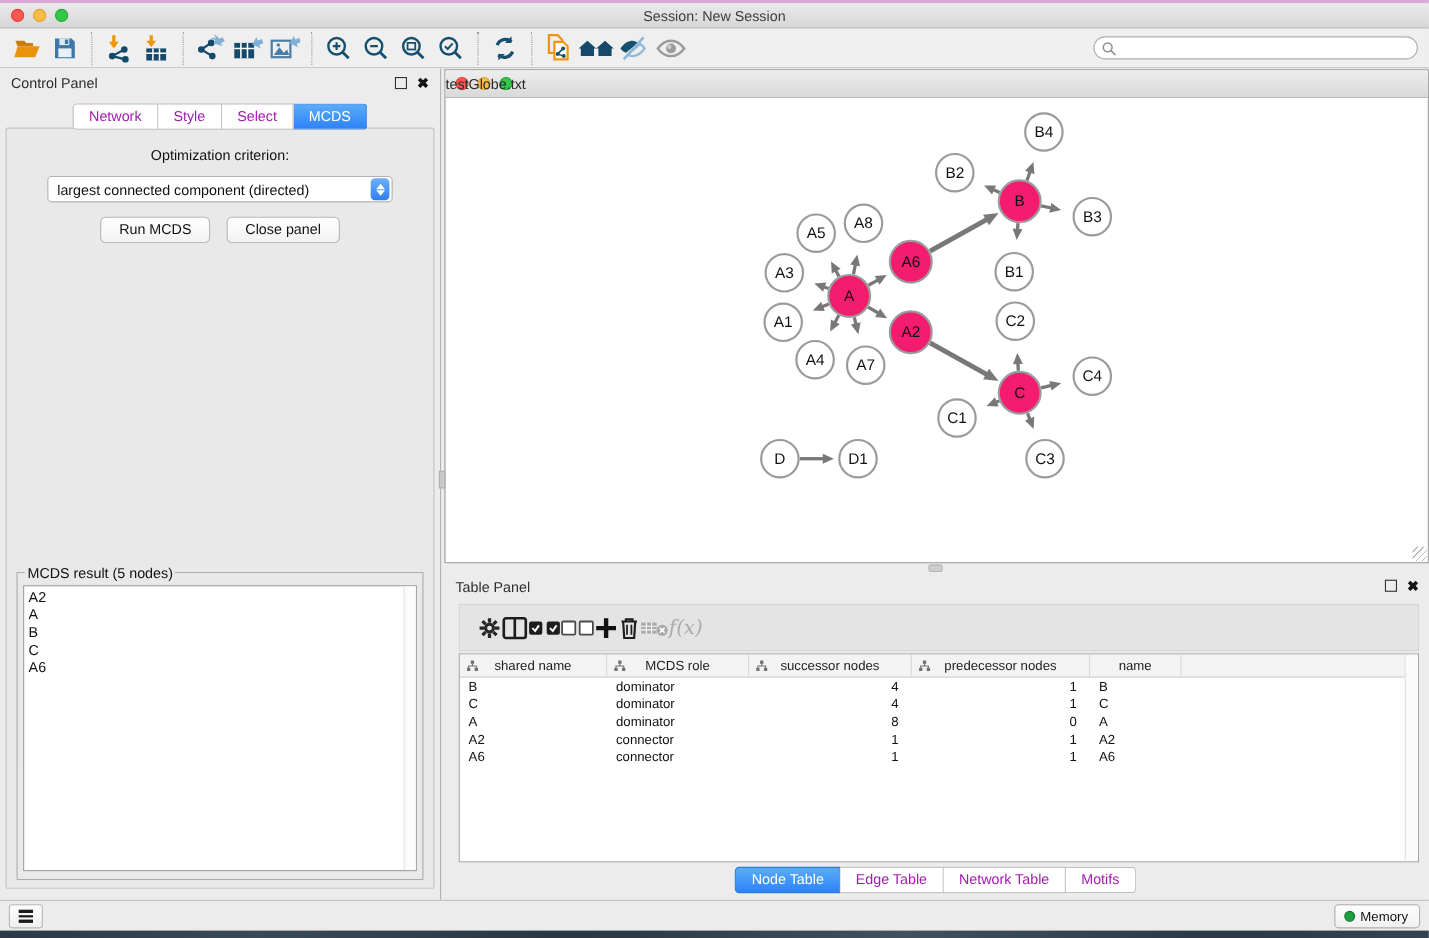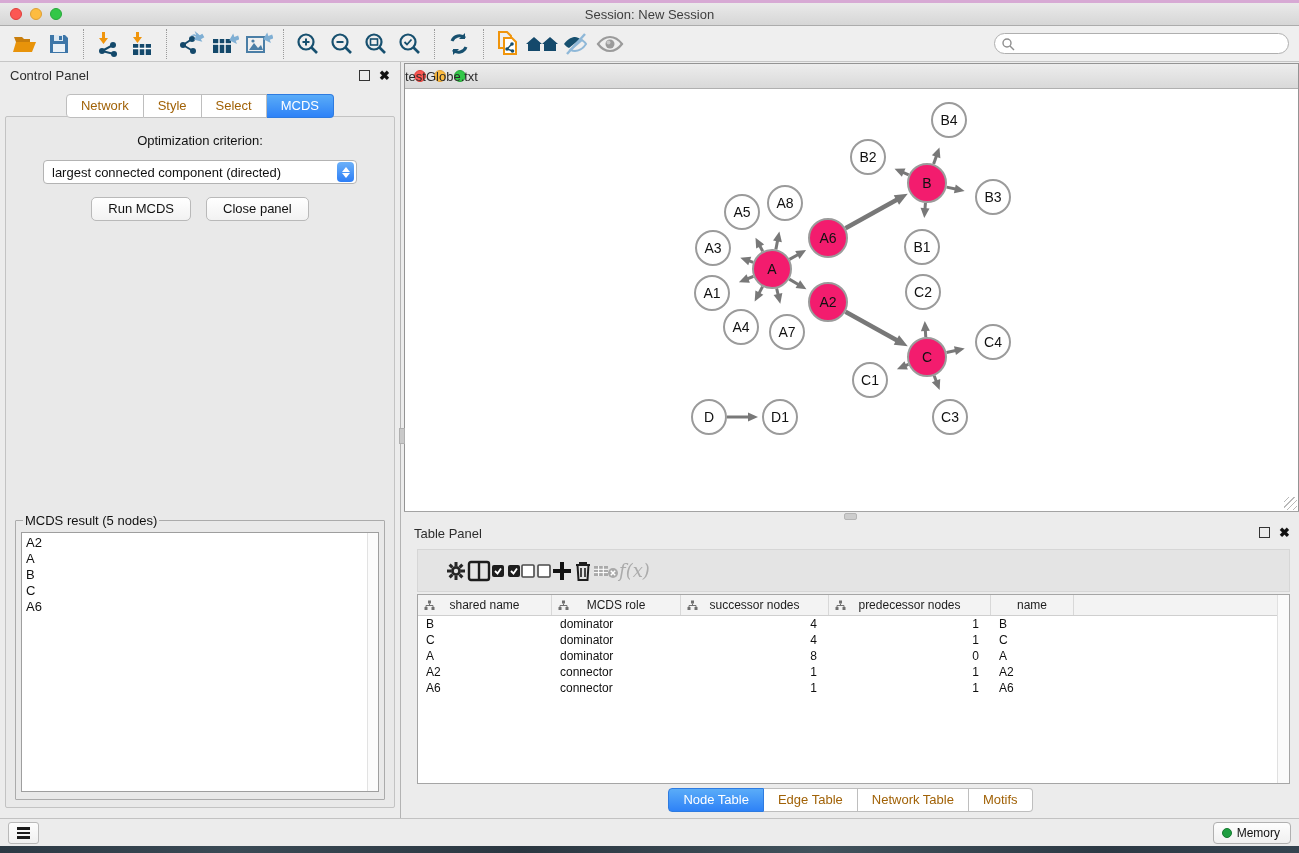--- a/index.html
+++ b/index.html
@@ -29,21 +29,21 @@
   .searchwrap svg { position:absolute; left:7px; top:4px; }
 
   
   .control-panel { position:absolute; left:0; top:62px; width:401px; height:756px; background:#ECECEC;
     border-right:1px solid #B3B3B3; }
   .panel-head { height:27px; display:flex; align-items:center; padding:0 10px; font-size:13px; color:#2d2d2d; }
   .panel-head .spacer{ flex:1; }
   .float-box { width:11px; height:11px; border:1.5px solid #333; margin-right:9px; display:inline-block;}
   .close-x { font-size:13px; font-weight:bold; color:#111; line-height:11px; }
   .cp-tabs { position:absolute; left:0; right:0; top:32px; display:flex; justify-content:center; z-index:2;}
-  .tab { font-size:13px; color:#a16207; background:#fff; border:1px solid #BEBEBE; border-left:none;
+  .tab { font-size:13px; color:#a21caf; background:#fff; border:1px solid #BEBEBE; border-left:none;
     padding:3px 14px 4px; cursor:default;}
   .tab:first-child{ border-left:1px solid #BEBEBE; border-radius:4px 0 0 4px;}
   .tab:last-child{ border-radius:0 4px 4px 0;}
   .tab.active{ background:linear-gradient(#5AACF8,#2E82F7); border-color:#2E7BE0; color:#fff;}
   .cp-body { position:absolute; left:5px; right:5px; top:54px; bottom:10px; border:1px solid #C3C3C3;
     background:#E9E9E9; border-radius:2px;}
   .opt-label { text-align:center; margin-top:16px; font-size:13px; color:#111;}
   .selectbox { margin:12px auto 0; width:314px; height:24px; background:#fff; border:1px solid #B3B3B3;
     border-radius:4px; display:flex; align-items:center; position:relative; }
   .selectbox .val { flex:1; font-size:13px; color:#111; padding-left:8px; white-space:nowrap;}
@@ -74,21 +74,21 @@
   .net-canvas { position:absolute; left:1px; top:25px; right:1px; bottom:1px; background:#fff; }
   .grip { position:absolute; right:1px; bottom:1px; width:13px; height:13px;
     background:repeating-linear-gradient(135deg, transparent 0 3px, #B9B9B9 3px 4px);}
   .splitter-h { position:absolute; left:404px; top:511px; width:895px; height:9px; background:#ECECEC; border-top:1px solid #A3A3A3;}
   .splitter-h .handle{ position:absolute; left:440px; top:1px; width:13px; height:7px; background:#CDCDCD; border:1px solid #B5B5B5; border-radius:2px;}
   .splitter-v-handle { position:absolute; left:399px; top:428px; width:6px; height:16px; background:#C9C9C9; border:1px solid #B0B0B0;}
 
   
   .table-panel { position:absolute; left:404px; top:520px; width:895px; height:297px; background:#ECECEC;}
   .tp-toolbar { position:absolute; left:13px; right:9px; top:29px; height:43px; background:#E4E4E4;
-    border:1px solid #D6D6D6; display:flex; align-items:center; padding-left:27px; }
+    border:1px solid #D6D6D6; display:flex; align-items:center; padding-left:16px; }
   .tp-icon { display:flex; align-items:center; justify-content:center; cursor:default;}
   .fx { font-family:"DejaVu Serif", serif; font-style:italic; font-size:18px; color:#ABABAB;}
   .tp-table { position:absolute; left:13px; right:9px; top:74px; bottom:33px; background:#fff; border:1px solid #A5A5A5; overflow:hidden;}
   .thead { display:flex; height:21px; background:#F3F3F3; border-bottom:1px solid #CFCFCF;}
   .th { position:relative; display:flex; align-items:center; justify-content:center; font-size:12px;
     color:#1d1d1d; border-right:1px solid #D8D8D8; height:100%;}
   .th svg{ position:absolute; left:6px; top:5px;}
   .trow { display:flex; height:16px; align-items:center;}
   .td { font-size:12px; color:#101010; overflow:hidden; white-space:nowrap;}
   .tbl-vscroll{ position:absolute; right:0; top:0; bottom:0; width:12px; background:#FAFAFA; border-left:1px solid #E0E0E0;}

